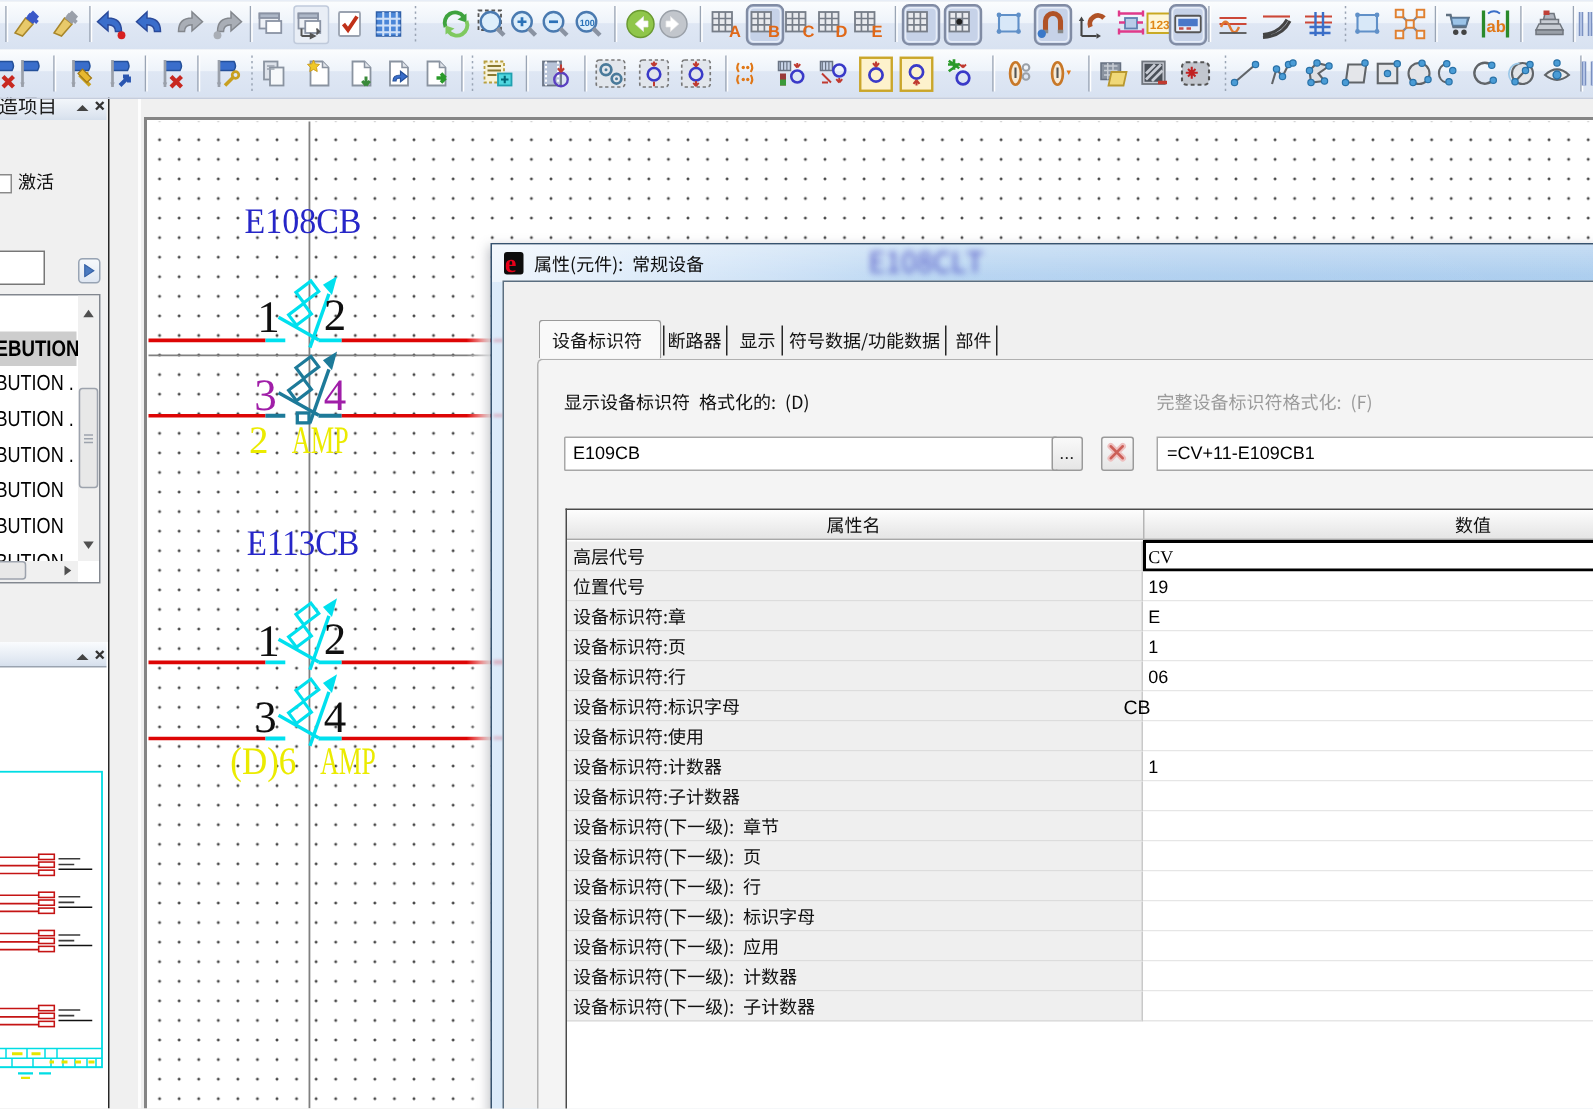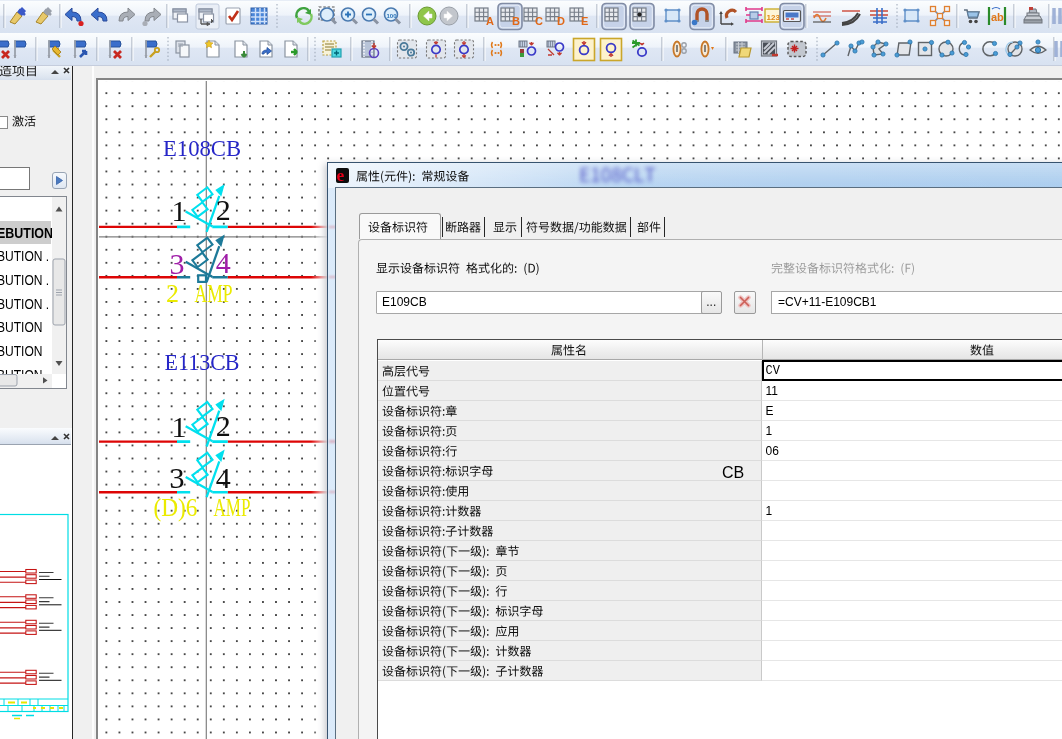--- a/index.html
+++ b/index.html
@@ -363,30 +363,30 @@
       <use href="#g503c_400" transform="translate(12.0,0) scale(0.01200,-0.01200)"></use>
     </svg>
     <div class="abs" style="left:378.0px;top:360.5px;width:383.5px;height:20.0px;background:#efefef;border-bottom:1px solid #dcdcdc;border-right:1px solid #c9c9c9"></div>
     <svg class="han" style="left:382.0px;top:364.5px;" width="48" height="15" viewBox="0 -10.6 48 15" fill="#111">
       <use href="#g9ad8_400" transform="translate(0.0,0) scale(0.01200,-0.01200)"></use>
       <use href="#g5c42_400" transform="translate(12.0,0) scale(0.01200,-0.01200)"></use>
       <use href="#g4ee3_400" transform="translate(24.0,0) scale(0.01200,-0.01200)"></use>
       <use href="#g53f7_400" transform="translate(36.0,0) scale(0.01200,-0.01200)"></use>
     </svg>
     <div class="abs" style="left:761.7px;top:360.0px;width:838px;height:21.0px;border:2px solid #000;background:#fff"></div>
-    <div class="abs" style="left:765.5px;top:363.7px;font-size:12px;font-family:Liberation Mono, monospace;color:#000">CV</div>
+    <div class="abs" style="left:765.5px;top:363.7px;font-size:12px;font-family:Liberation Serif, serif;color:#000">CV</div>
     <div class="abs" style="left:378.0px;top:380.5px;width:383.5px;height:20.0px;background:#efefef;border-bottom:1px solid #dcdcdc;border-right:1px solid #c9c9c9"></div>
     <svg class="han" style="left:382.0px;top:384.5px;" width="48" height="15" viewBox="0 -10.6 48 15" fill="#111">
       <use href="#g4f4d_400" transform="translate(0.0,0) scale(0.01200,-0.01200)"></use>
       <use href="#g7f6e_400" transform="translate(12.0,0) scale(0.01200,-0.01200)"></use>
       <use href="#g4ee3_400" transform="translate(24.0,0) scale(0.01200,-0.01200)"></use>
       <use href="#g53f7_400" transform="translate(36.0,0) scale(0.01200,-0.01200)"></use>
     </svg>
     <div class="abs" style="left:761.7px;top:380.5px;width:838px;height:20.0px;border-bottom:1px solid #e6e6e6;background:#fff"></div>
-    <div class="abs" style="left:765.5px;top:383.7px;font-size:12px;font-family:Liberation Sans;color:#000">11</div>
+    <div class="abs" style="left:765.5px;top:383.7px;font-size:12px;font-family:Liberation Sans;color:#000">19</div>
     <div class="abs" style="left:378.0px;top:400.5px;width:383.5px;height:20.0px;background:#efefef;border-bottom:1px solid #dcdcdc;border-right:1px solid #c9c9c9"></div>
     <svg class="han" style="left:382.0px;top:404.5px;" width="75" height="15" viewBox="0 -10.6 75 15" fill="#111">
       <use href="#g8bbe_400" transform="translate(0.0,0) scale(0.01200,-0.01200)"></use>
       <use href="#g5907_400" transform="translate(12.0,0) scale(0.01200,-0.01200)"></use>
       <use href="#g6807_400" transform="translate(24.0,0) scale(0.01200,-0.01200)"></use>
       <use href="#g8bc6_400" transform="translate(36.0,0) scale(0.01200,-0.01200)"></use>
       <use href="#g7b26_400" transform="translate(48.0,0) scale(0.01200,-0.01200)"></use>
       <use href="#g3a_400" transform="translate(60.0,0) scale(0.01200,-0.01200)"></use>
       <use href="#g7ae0_400" transform="translate(63.3,0) scale(0.01200,-0.01200)"></use>
     </svg>
@@ -423,21 +423,21 @@
       <use href="#g6807_400" transform="translate(24.0,0) scale(0.01200,-0.01200)"></use>
       <use href="#g8bc6_400" transform="translate(36.0,0) scale(0.01200,-0.01200)"></use>
       <use href="#g7b26_400" transform="translate(48.0,0) scale(0.01200,-0.01200)"></use>
       <use href="#g3a_400" transform="translate(60.0,0) scale(0.01200,-0.01200)"></use>
       <use href="#g6807_400" transform="translate(63.3,0) scale(0.01200,-0.01200)"></use>
       <use href="#g8bc6_400" transform="translate(75.3,0) scale(0.01200,-0.01200)"></use>
       <use href="#g5b57_400" transform="translate(87.3,0) scale(0.01200,-0.01200)"></use>
       <use href="#g6bcd_400" transform="translate(99.3,0) scale(0.01200,-0.01200)"></use>
     </svg>
     <div class="abs" style="left:761.7px;top:460.5px;width:838px;height:20.0px;border-bottom:1px solid #e6e6e6;background:#fff"></div>
-    <div class="abs" style="left:722px;top:463.7px;font-size:16px;font-family:Liberation Sans;color:#000">CB</div>
+    <div class="abs" style="left:749px;top:463.7px;font-size:13px;font-family:Liberation Sans;color:#000">CB</div>
     <div class="abs" style="left:378.0px;top:480.5px;width:383.5px;height:20.0px;background:#efefef;border-bottom:1px solid #dcdcdc;border-right:1px solid #c9c9c9"></div>
     <svg class="han" style="left:382.0px;top:484.5px;" width="87" height="15" viewBox="0 -10.6 87 15" fill="#111">
       <use href="#g8bbe_400" transform="translate(0.0,0) scale(0.01200,-0.01200)"></use>
       <use href="#g5907_400" transform="translate(12.0,0) scale(0.01200,-0.01200)"></use>
       <use href="#g6807_400" transform="translate(24.0,0) scale(0.01200,-0.01200)"></use>
       <use href="#g8bc6_400" transform="translate(36.0,0) scale(0.01200,-0.01200)"></use>
       <use href="#g7b26_400" transform="translate(48.0,0) scale(0.01200,-0.01200)"></use>
       <use href="#g3a_400" transform="translate(60.0,0) scale(0.01200,-0.01200)"></use>
       <use href="#g4f7f_400" transform="translate(63.3,0) scale(0.01200,-0.01200)"></use>
       <use href="#g7528_400" transform="translate(75.3,0) scale(0.01200,-0.01200)"></use>

